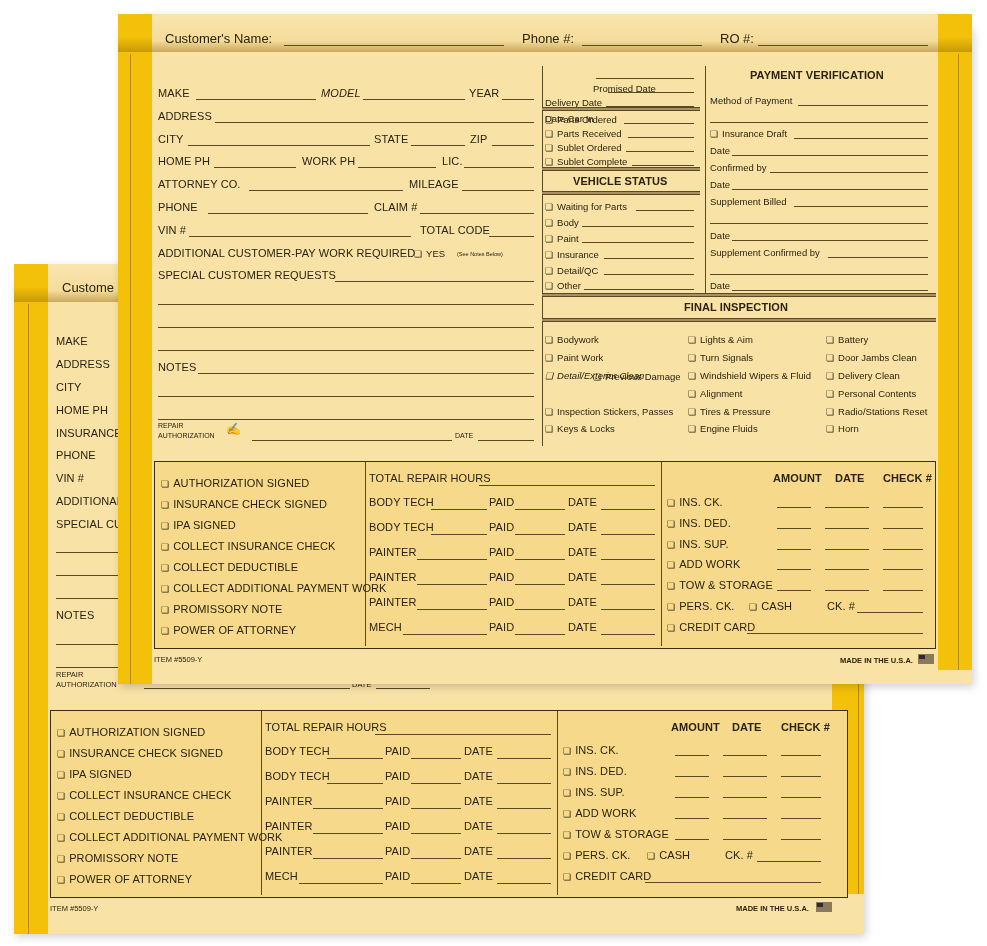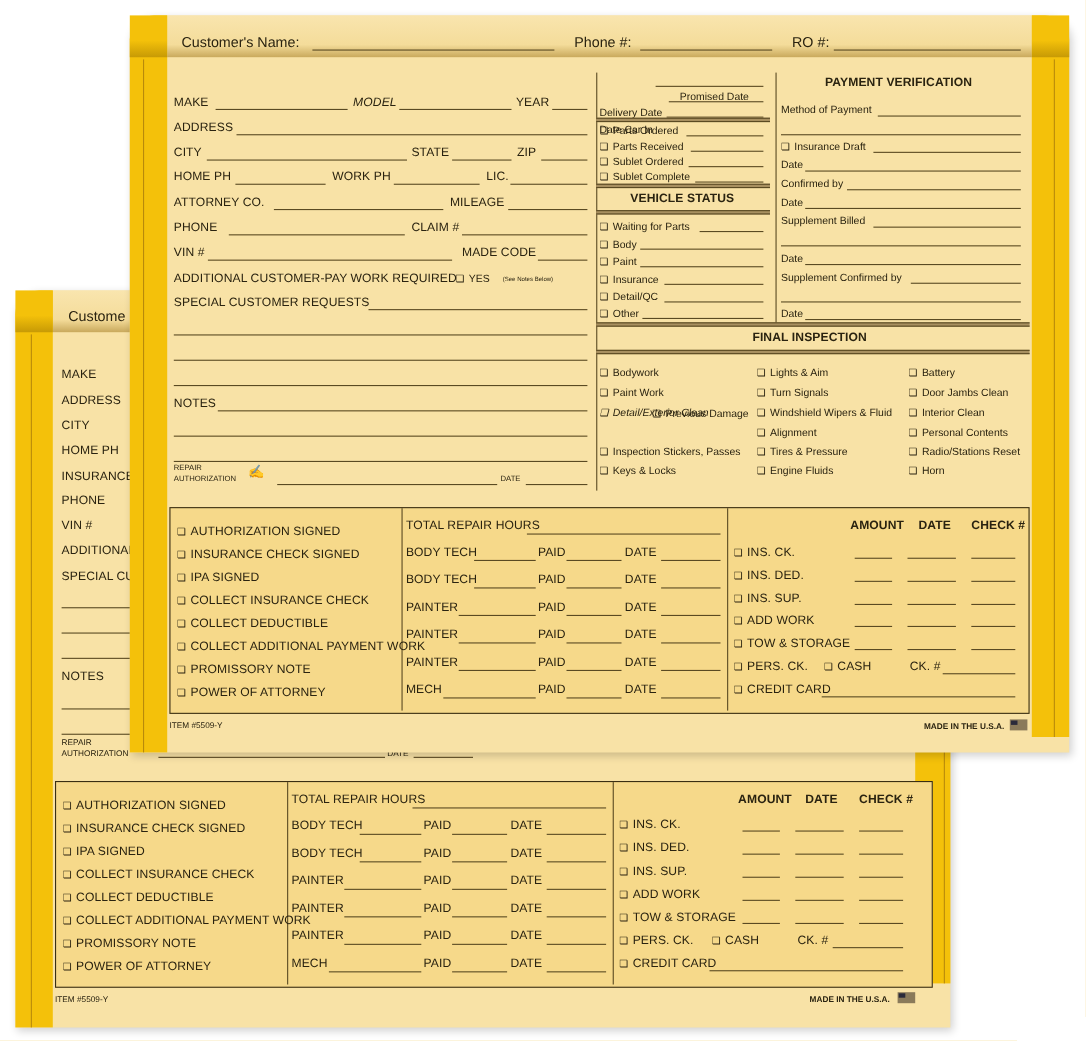--- a/index.html
+++ b/index.html
@@ -198,21 +198,21 @@
   <div class="abs lbl" style="left:291px; top:164px;">MILEAGE</div>
   <div class="line" style="left:344px; width:72px; top:176px;"></div>
 
   <div class="abs lbl" style="left:40px; top:187px;">PHONE</div>
   <div class="line" style="left:90px; width:160px; top:199px;"></div>
   <div class="abs lbl" style="left:256px; top:187px;">CLAIM #</div>
   <div class="line" style="left:302px; width:114px; top:199px;"></div>
 
   <div class="abs lbl" style="left:40px; top:210px;">VIN #</div>
   <div class="line" style="left:71px; width:222px; top:222px;"></div>
-  <div class="abs lbl" style="left:302px; top:210px;">MADE CODE</div>
+  <div class="abs lbl" style="left:302px; top:210px;">TOTAL CODE</div>
   <div class="line" style="left:371px; width:45px; top:222px;"></div>
 
   <div class="abs lbl" style="left:40px; top:233px;">ADDITIONAL CUSTOMER-PAY WORK REQUIRED</div>
   <div class="abs lblsm cb" style="left:296px; top:234px;">YES</div>
   <div class="abs" style="left:339px; top:237px; font-size:5.5px;">(See Notes Below)</div>
 
   <div class="abs lbl" style="left:40px; top:255px;">SPECIAL CUSTOMER REQUESTS</div>
   <div class="line" style="left:217px; width:199px; top:267px;"></div>
   <div class="line" style="left:40px; width:376px; top:290px;"></div>
   <div class="line" style="left:40px; width:376px; top:313px;"></div>
@@ -224,21 +224,21 @@
   <div class="abs" style="left:40px; top:408px; font-size:7px;">REPAIR</div>
   <div class="abs" style="left:40px; top:418px; font-size:7px;">AUTHORIZATION</div>
   <div class="pen" style="left:108px; top:408px;">✍</div>
   <div class="line" style="left:134px; width:200px; top:426px;"></div>
   <div class="abs" style="left:337px; top:418px; font-size:7px;">DATE</div>
   <div class="line" style="left:360px; width:56px; top:426px;"></div>
 
   <div class="vline" style="left:424px; top:52px; height:380px;"></div>
   <div class="abs lblsm" style="left:427px; top:55px;margin-top:44px;">Date Car In</div>
   <div class="line" style="left:478px; width:98px; top:64px;"></div>
-  <div class="abs lblsm" style="left:452px; top:69px;padding-left:48px;">Promised Date</div>
+  <div class="abs lblsm" style="left:427px; top:69px;padding-left:48px;">Promised Date</div>
   <div class="line" style="left:490px; width:86px; top:78px;"></div>
   <div class="abs lblsm" style="left:427px; top:83px;">Delivery Date</div>
   <div class="line" style="left:488px; width:88px; top:92px;"></div>
   <div class="dbl" style="left:424px; width:158px; top:93px;"></div>
 
   <div class="abs lblsm cb" style="left:427px; top:100px;">Parts Ordered</div>
   <div class="line" style="left:506px; width:70px; top:109px;"></div>
   <div class="abs lblsm cb" style="left:427px; top:114px;">Parts Received</div>
   <div class="line" style="left:510px; width:66px; top:123px;"></div>
   <div class="abs lblsm cb" style="left:427px; top:128px;">Sublet Ordered</div>
@@ -295,21 +295,21 @@
   <div class="abs lblsm cb" style="left:427px; top:392px;">Inspection Stickers, Passes</div>
   <div class="abs lblsm cb" style="left:427px; top:409px;">Keys &amp; Locks</div>
   <div class="abs lblsm cb" style="left:570px; top:320px;">Lights &amp; Aim</div>
   <div class="abs lblsm cb" style="left:570px; top:338px;">Turn Signals</div>
   <div class="abs lblsm cb" style="left:570px; top:356px;">Windshield Wipers &amp; Fluid</div>
   <div class="abs lblsm cb" style="left:570px; top:374px;">Alignment</div>
   <div class="abs lblsm cb" style="left:570px; top:392px;">Tires &amp; Pressure</div>
   <div class="abs lblsm cb" style="left:570px; top:409px;">Engine Fluids</div>
   <div class="abs lblsm cb" style="left:708px; top:320px;">Battery</div>
   <div class="abs lblsm cb" style="left:708px; top:338px;">Door Jambs Clean</div>
-  <div class="abs lblsm cb" style="left:708px; top:356px;">Interior Clean</div>
+  <div class="abs lblsm cb" style="left:708px; top:356px;">Delivery Clean</div>
   <div class="abs lblsm cb" style="left:708px; top:374px;">Personal Contents</div>
   <div class="abs lblsm cb" style="left:708px; top:392px;">Radio/Stations Reset</div>
   <div class="abs lblsm cb" style="left:708px; top:409px;">Horn</div>
 
   <div class="box" style="left:36px; top:447px; width:782px; height:188px;">
     <div class="vline" style="left:210px; top:0; height:184px;"></div>
     <div class="vline" style="left:506px; top:0; height:184px;"></div>
 
     <div class="abs lbl cb" style="left:6px; top:15px;">AUTHORIZATION SIGNED</div>
     <div class="abs lbl cb" style="left:6px; top:36px;">INSURANCE CHECK SIGNED</div>

